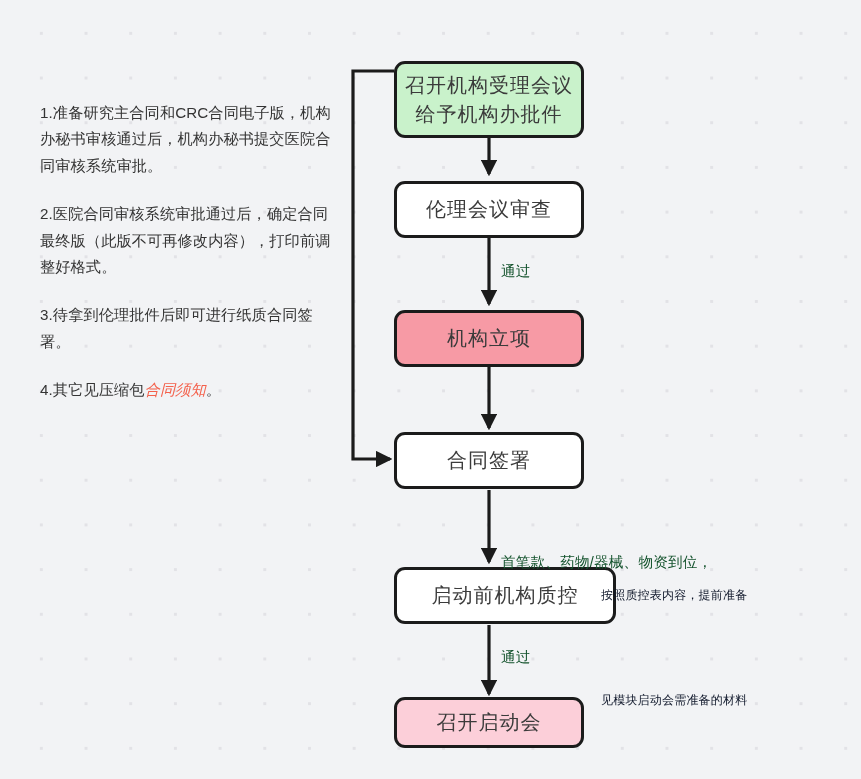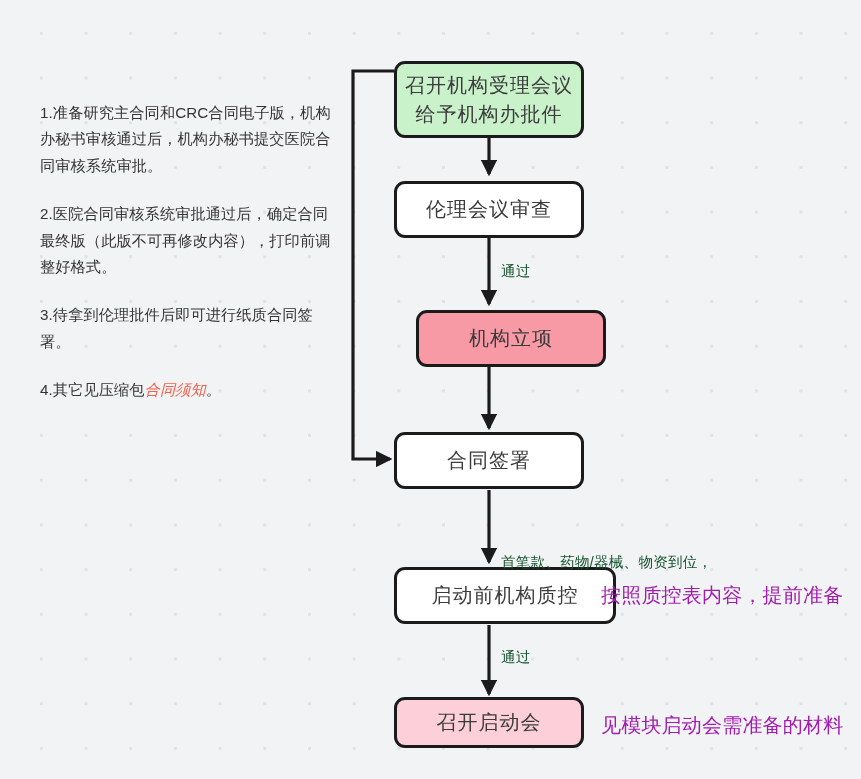--- a/index.html
+++ b/index.html
@@ -71,22 +71,22 @@
   .edge-label {
     position: absolute;
     color: #14532d;
     font-size: 14.6px;
     line-height: 25px;
     letter-spacing: 0.2px;
     white-space: pre;
   }
   .side-label {
     position: absolute;
-    color: #a21caf;
-    font-size: 20px;
+    color: #0f172a;
+    font-size: 12px;
     line-height: 25px;
     letter-spacing: 0.2px;
     white-space: pre;
   }
 </style>
 </head>
 <body>
 
 <div id="dot-grid"></div>
 
@@ -121,21 +121,21 @@
 
 <div class="node" style="left:394px; top:29px; width:190px; height:77px; background:#c9f2cb;margin-top:32px;">
   <span class="nline">召开机构受理会议</span>
   <span class="nline">给予机构办批件</span>
 </div>
 
 <div class="node" style="left:394px; top:181px; width:190px; height:57px; background:#ffffff;">
   <span class="nline">伦理会议审查</span>
 </div>
 
-<div class="node" style="left:416px; top:310px; width:190px; height:57px; background:#f79aa5;">
+<div class="node" style="left:394px; top:310px; width:190px; height:57px; background:#f79aa5;">
   <span class="nline">机构立项</span>
 </div>
 
 <div class="node" style="left:394px; top:432px; width:190px; height:57px; background:#ffffff;">
   <span class="nline">合同签署</span>
 </div>
 
 <div class="node" style="left:394px; top:567px; width:222px; height:57px; background:#ffffff;">
   <span class="nline">启动前机构质控</span>
 </div>
@@ -147,13 +147,13 @@
 <div class="edge-label" style="left:501px; top:259px;">通过</div>
 
 <div class="edge-label" style="left:501px; top:500px;">
   <div>首笔款、药物/器械、物资到位，</div>
 </div>
 
 <div class="edge-label" style="left:501px; top:645px;">通过</div>
 
 <div class="side-label" style="left:601px; top:583px;">按照质控表内容，提前准备</div>
 
-<div class="side-label" style="left:601px; top:713px;">见模块启动会需准备的材料</div>
+<div class="side-label" style="left:601px; top:688px;">见模块启动会需准备的材料</div>
 
 </body></html>

